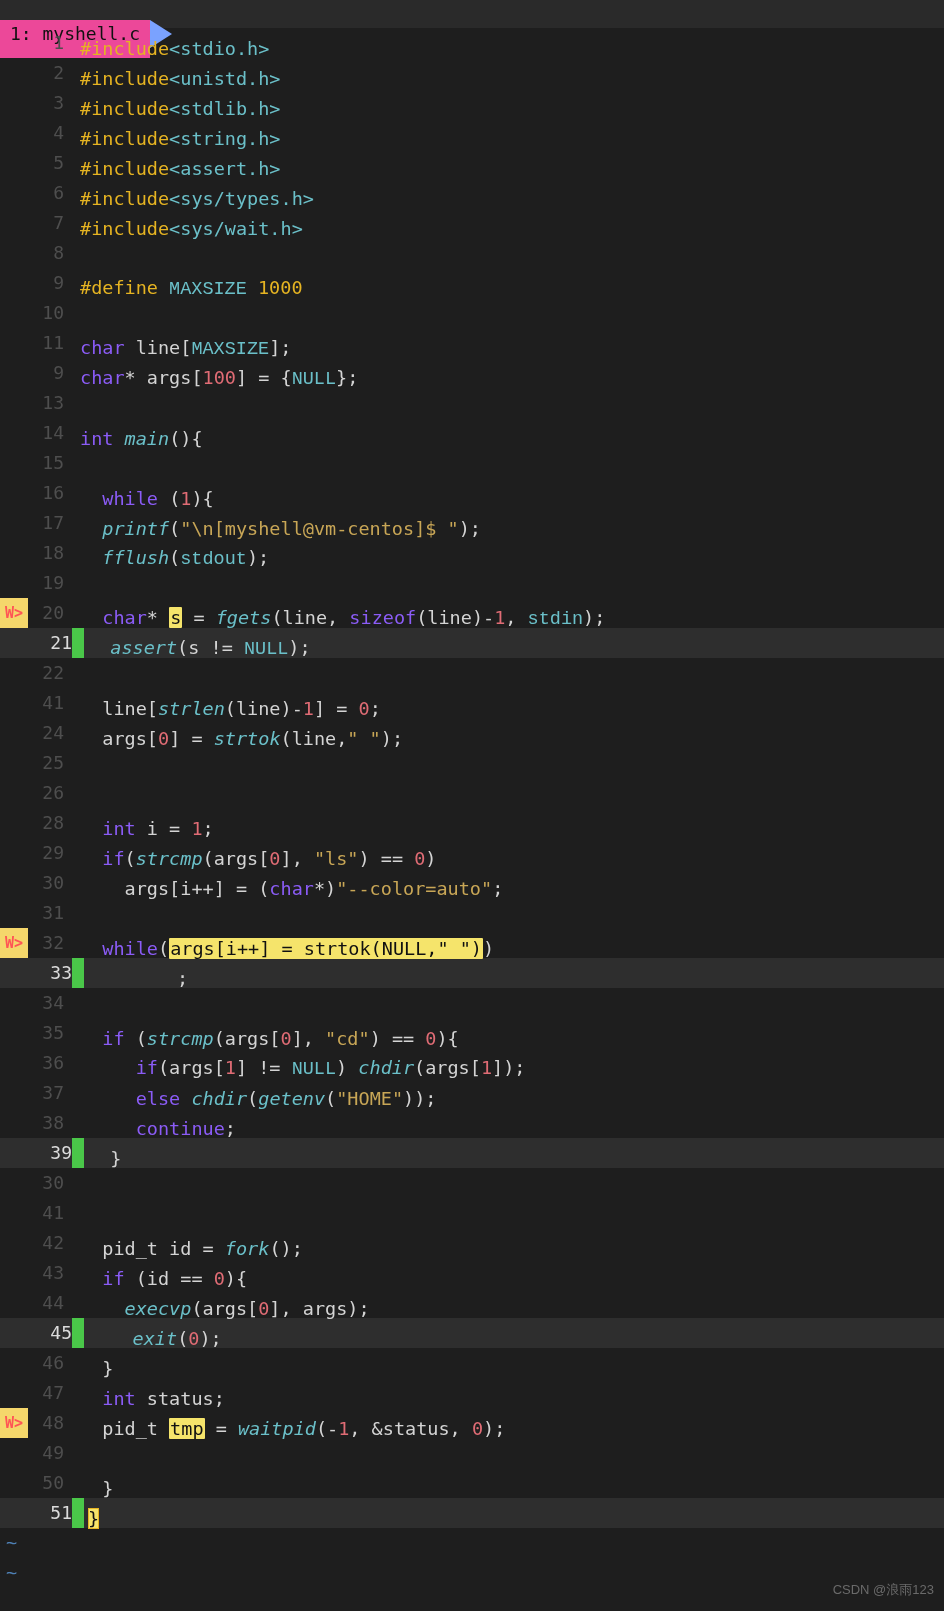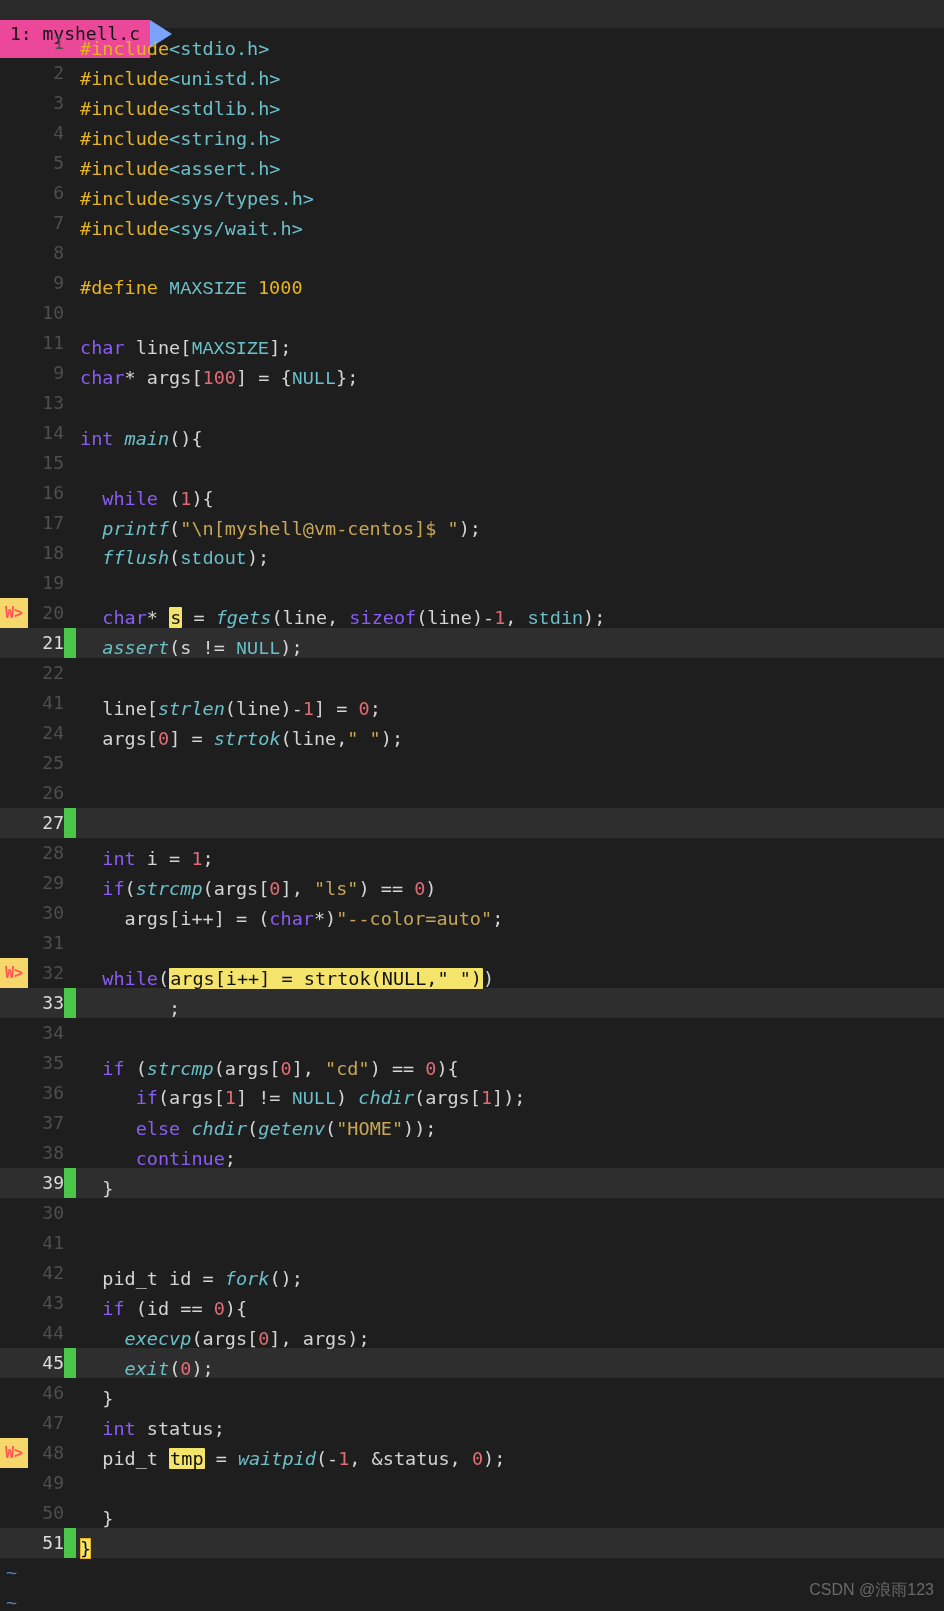--- a/index.html
+++ b/index.html
@@ -77,21 +77,21 @@
     width: 12px;
     flex: 0 0 12px;
     height: 30px;
   }
   .gutter2.green { background: #4ac749; }
   .content {
     flex: 1;
     padding-left: 4px;
     margin-top: 11px;
   }
-  .row.cursor { background: #2e2e2e; }
+  .row.cursor { background: #2e2e2e; padding-left: 8px; }
   .row.cursor .num { color: #dcdcdc; }
   
   .pp   { color: #e6b422; }       
   .hdr  { color: #6bc0c9; }       
   .kwred{ color: #8b5cf6; }       
   .fn   { color: #6bc0c9; font-style: italic; }       
   .id   { color: #d4d4d4; }
   .num2 { color: #e6b422; }       
   .numr { color: #e06c75; }       
   .str  { color: #c8a656; }
@@ -102,21 +102,21 @@
     color: #4e80b5;
     padding-left: 6px;
     height: 30px;
     line-height: 30px;
   }
   .watermark {
     position: absolute;
     right: 10px;
     bottom: 6px;
     color: #6a6a6a;
-    font-size: 16px;
+    font-size: 13px;
     font-family: sans-serif;
   }
 </style>
 </head>
 <body>
 
 <div class="tabbar">
   <span class="tab">1: myshell.c</span>
 </div>
 
@@ -140,21 +140,20 @@
     <div class="row"><div class="sign empty"></div><div class="num">17</div><div class="gutter2"></div><div class="content">  <span class="fn">printf</span><span class="id">(</span><span class="str">"\n[myshell@vm-centos]$ "</span><span class="id">);</span></div></div>
     <div class="row"><div class="sign empty"></div><div class="num">18</div><div class="gutter2"></div><div class="content">  <span class="fn">fflush</span><span class="id">(</span><span class="mac">stdout</span><span class="id">);</span></div></div>
     <div class="row"><div class="sign empty"></div><div class="num">19</div><div class="gutter2"></div><div class="content"></div></div>
     <div class="row"><div class="sign">W&gt;</div><div class="num">20</div><div class="gutter2"></div><div class="content">  <span class="kwred">char</span><span class="id">* </span><span class="hl">s</span><span class="id"> = </span><span class="fn">fgets</span><span class="id">(line, </span><span class="kwred">sizeof</span><span class="id">(line)-</span><span class="numr">1</span><span class="id">, </span><span class="mac">stdin</span><span class="id">);</span></div></div>
     <div class="row cursor"><div class="sign empty"></div><div class="num cursornum">21</div><div class="gutter2 green"></div><div class="content">  <span class="fn">assert</span><span class="id">(s != </span><span class="mac">NULL</span><span class="id">);</span></div></div>
     <div class="row"><div class="sign empty"></div><div class="num">22</div><div class="gutter2"></div><div class="content"></div></div>
     <div class="row"><div class="sign empty"></div><div class="num">41</div><div class="gutter2"></div><div class="content">  <span class="id">line[</span><span class="fn">strlen</span><span class="id">(line)-</span><span class="numr">1</span><span class="id">] = </span><span class="numr">0</span><span class="id">;</span></div></div>
     <div class="row"><div class="sign empty"></div><div class="num">24</div><div class="gutter2"></div><div class="content">  <span class="id">args[</span><span class="numr">0</span><span class="id">] = </span><span class="fn">strtok</span><span class="id">(line,</span><span class="str">" "</span><span class="id">);</span></div></div>
     <div class="row"><div class="sign empty"></div><div class="num">25</div><div class="gutter2"></div><div class="content"></div></div>
     <div class="row"><div class="sign empty"></div><div class="num">26</div><div class="gutter2"></div><div class="content"></div></div>
-    <div class="row cursor"><div class="sign empty"></div><div class="num cursornum">27</div><div class="gutter2 green"></div><div class="content"></div></div>
     <div class="row"><div class="sign empty"></div><div class="num">28</div><div class="gutter2"></div><div class="content">  <span class="kwred">int</span> <span class="id">i = </span><span class="numr">1</span><span class="id">;</span></div></div>
     <div class="row"><div class="sign empty"></div><div class="num">29</div><div class="gutter2"></div><div class="content">  <span class="kwred">if</span><span class="id">(</span><span class="fn">strcmp</span><span class="id">(args[</span><span class="numr">0</span><span class="id">], </span><span class="str">"ls"</span><span class="id">) == </span><span class="numr">0</span><span class="id">)</span></div></div>
     <div class="row"><div class="sign empty"></div><div class="num">30</div><div class="gutter2"></div><div class="content">    <span class="id">args[i++] = (</span><span class="kwred">char</span><span class="id">*)</span><span class="str">"--color=auto"</span><span class="id">;</span></div></div>
     <div class="row"><div class="sign empty"></div><div class="num">31</div><div class="gutter2"></div><div class="content"></div></div>
     <div class="row"><div class="sign">W&gt;</div><div class="num">32</div><div class="gutter2"></div><div class="content">  <span class="kwred">while</span><span class="id">(</span><span class="hl">args[i++] = strtok(NULL," ")</span><span class="id">)</span></div></div>
     <div class="row cursor"><div class="sign empty"></div><div class="num cursornum">33</div><div class="gutter2 green"></div><div class="content">        <span class="id">;</span></div></div>
     <div class="row"><div class="sign empty"></div><div class="num">34</div><div class="gutter2"></div><div class="content"></div></div>
     <div class="row"><div class="sign empty"></div><div class="num">35</div><div class="gutter2"></div><div class="content">  <span class="kwred">if</span> <span class="id">(</span><span class="fn">strcmp</span><span class="id">(args[</span><span class="numr">0</span><span class="id">], </span><span class="str">"cd"</span><span class="id">) == </span><span class="numr">0</span><span class="id">){</span></div></div>
     <div class="row"><div class="sign empty"></div><div class="num">36</div><div class="gutter2"></div><div class="content">     <span class="kwred">if</span><span class="id">(args[</span><span class="numr">1</span><span class="id">] != </span><span class="mac">NULL</span><span class="id">) </span><span class="fn">chdir</span><span class="id">(args[</span><span class="numr">1</span><span class="id">]);</span></div></div>
     <div class="row"><div class="sign empty"></div><div class="num">37</div><div class="gutter2"></div><div class="content">     <span class="kwred">else</span> <span class="fn">chdir</span><span class="id">(</span><span class="fn">getenv</span><span class="id">(</span><span class="str">"HOME"</span><span class="id">));</span></div></div>

